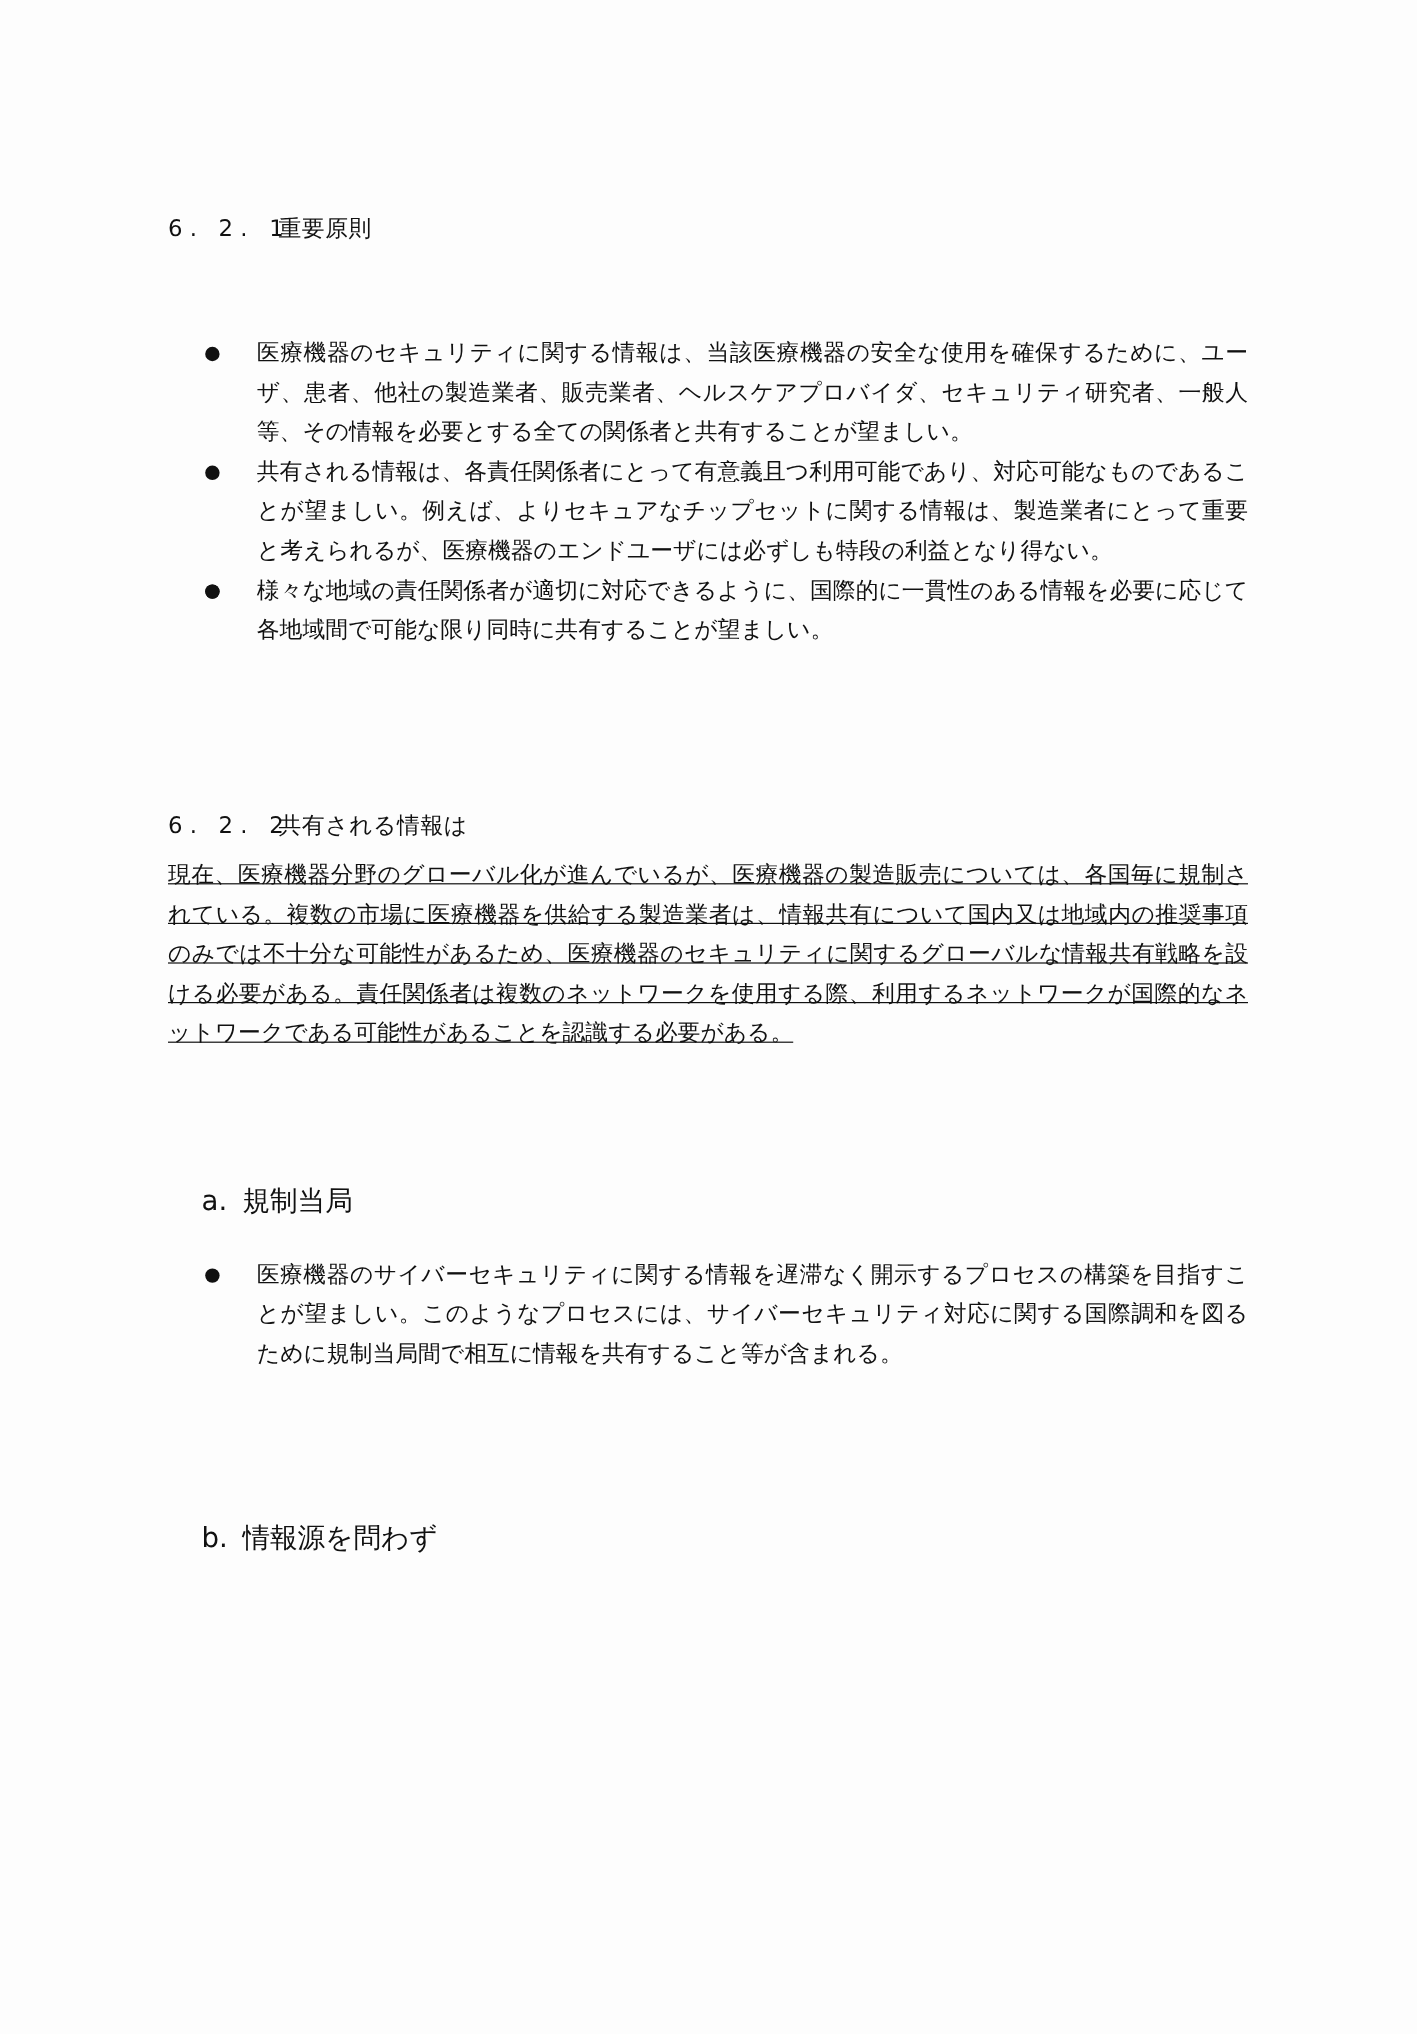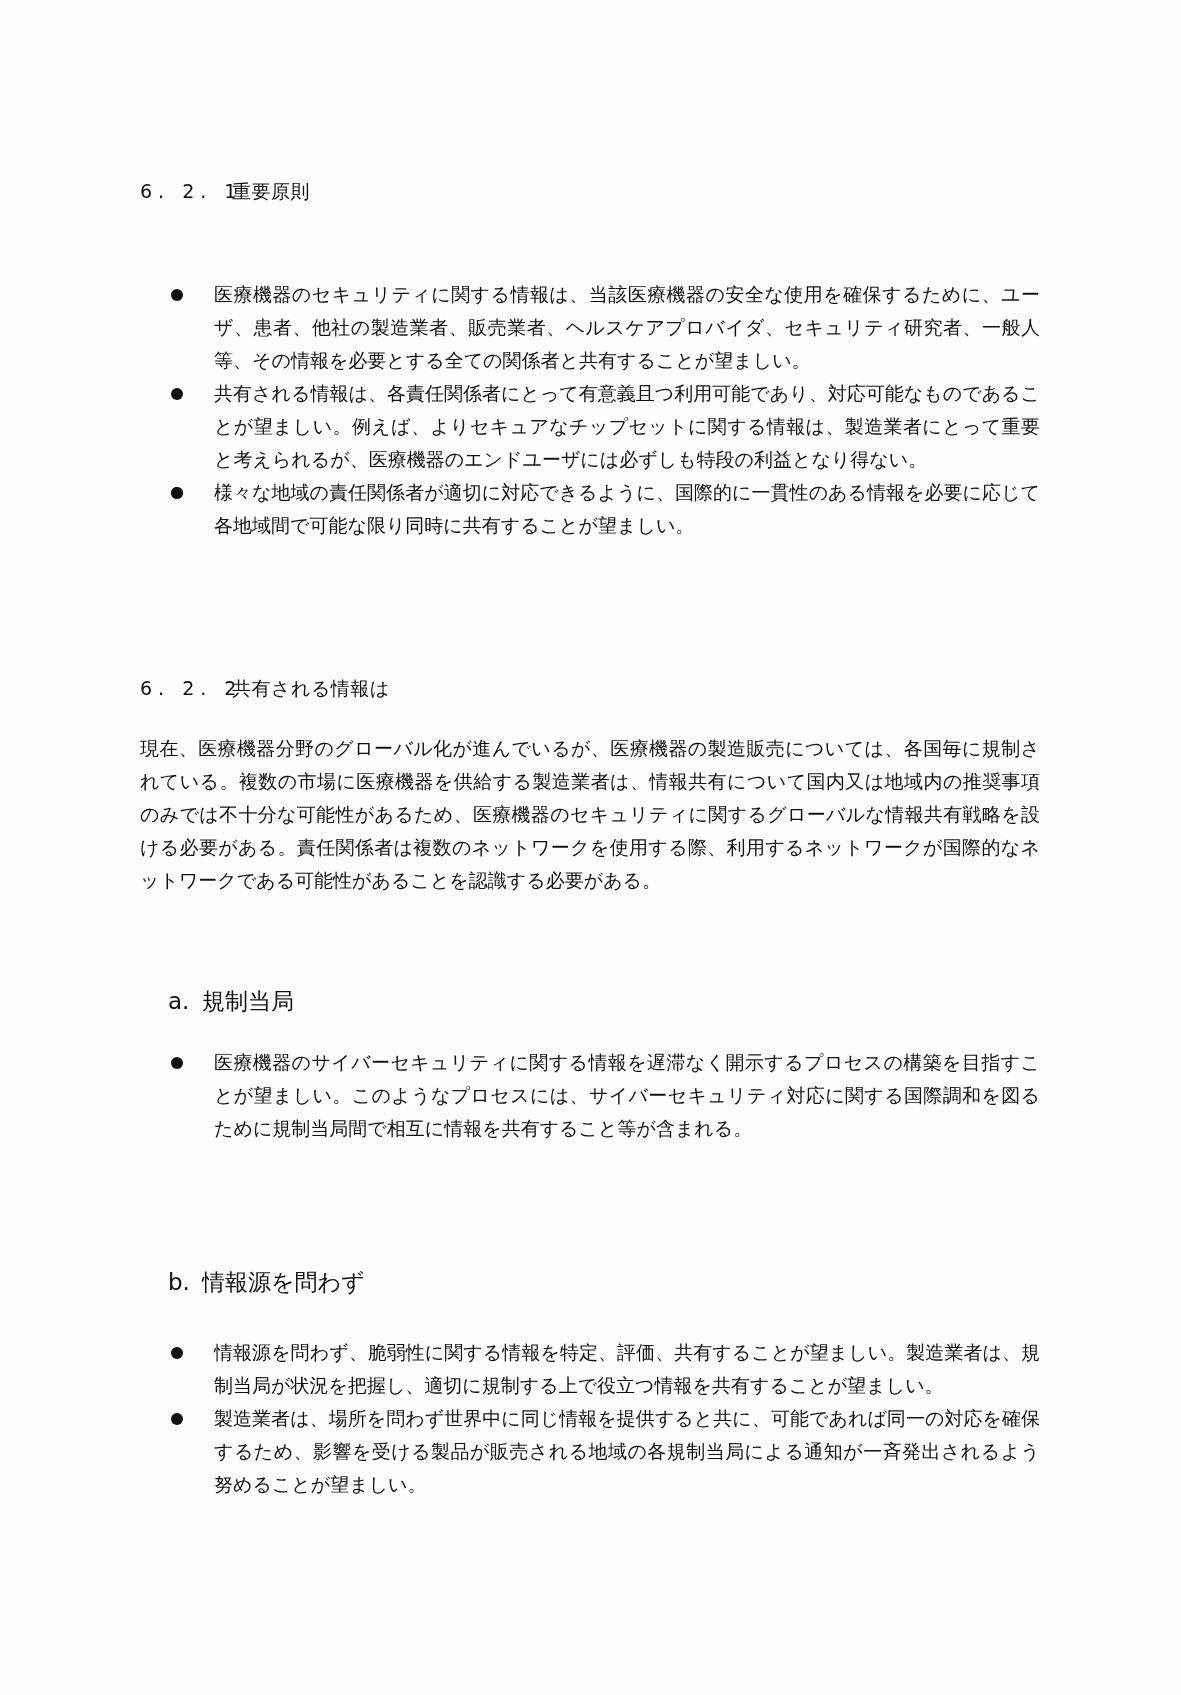--- a/index.html
+++ b/index.html
@@ -31,32 +31,28 @@
     <li><span class="dot"></span><span>医療機器のセキュリティに関する情報は、当該医療機器の安全な使用を確保するために、ユーザ、患者、他社の製造業者、販売業者、ヘルスケアプロバイダ、セキュリティ研究者、一般人等、その情報を必要とする全ての関係者と共有することが望ましい。</span></li>
     <li><span class="dot"></span><span>共有される情報は、各責任関係者にとって有意義且つ利用可能であり、対応可能なものであることが望ましい。例えば、よりセキュアなチップセットに関する情報は、製造業者にとって重要と考えられるが、医療機器のエンドユーザには必ずしも特段の利益となり得ない。</span></li>
     <li><span class="dot"></span></li>
     <li><span class="dot"></span><span>様々な地域の責任関係者が適切に対応できるように、国際的に一貫性のある情報を必要に応じて各地域間で可能な限り同時に共有することが望ましい。</span></li>
   </ul>
 
   <div class="heading" style="top:676px;">
     <span class="num">6. 2. 2</span><span>共有される情報は</span>
   </div>
 
-  <p class="para" style="top:732px;">現在、医療機器分野のグローバル化が進んでいるが、医療機器の製造販売については、各国毎に規制されている。複数の市場に医療機器を供給する製造業者は、情報共有について国内又は地域内の推奨事項のみでは不十分な可能性があるため、医療機器のセキュリティに関するグローバルな情報共有戦略を設ける必要がある。責任関係者は複数のネットワークを使用する際、利用するネットワークが国際的なネットワークである可能性があることを認識する必要がある。</p>
+  <p class="para" style="top:713px;text-decoration:underline;">現在、医療機器分野のグローバル化が進んでいるが、医療機器の製造販売については、各国毎に規制されている。複数の市場に医療機器を供給する製造業者は、情報共有について国内又は地域内の推奨事項のみでは不十分な可能性があるため、医療機器のセキュリティに関するグローバルな情報共有戦略を設ける必要がある。責任関係者は複数のネットワークを使用する際、利用するネットワークが国際的なネットワークである可能性があることを認識する必要がある。</p>
 
   <div class="sub" style="top:989px;">
     <span class="mark">a.</span><span>規制当局</span>
   </div>
 
   <ul class="blist" style="top:1046px;">
     <li><span class="dot"></span><span>医療機器のサイバーセキュリティに関する情報を遅滞なく開示するプロセスの構築を目指すことが望ましい。このようなプロセスには、サイバーセキュリティ対応に関する国際調和を図るために規制当局間で相互に情報を共有すること等が含まれる。</span></li>
   </ul>
 
   <div class="sub" style="top:1270px;">
     <span class="mark">b.</span><span>情報源を問わず</span>
   </div>
 
-  <ul class="blist" style="top:1336px;">
-    <li><span class="dot"></span><span>情報源を問わず、脆弱性に関する情報を特定、評価、共有することが望ましい。製造業者は、規制当局が状況を把握し、適切に規制する上で役立つ情報を共有することが望ましい。</span></li>
-    <li><span class="dot"></span><span>製造業者は、場所を問わず世界中に同じ情報を提供すると共に、可能であれば同一の対応を確保するため、影響を受ける製品が販売される地域の各規制当局による通知が一斉発出されるよう努めることが望ましい。</span></li>
-  </ul>
 
 </div>
 
 </body></html>

